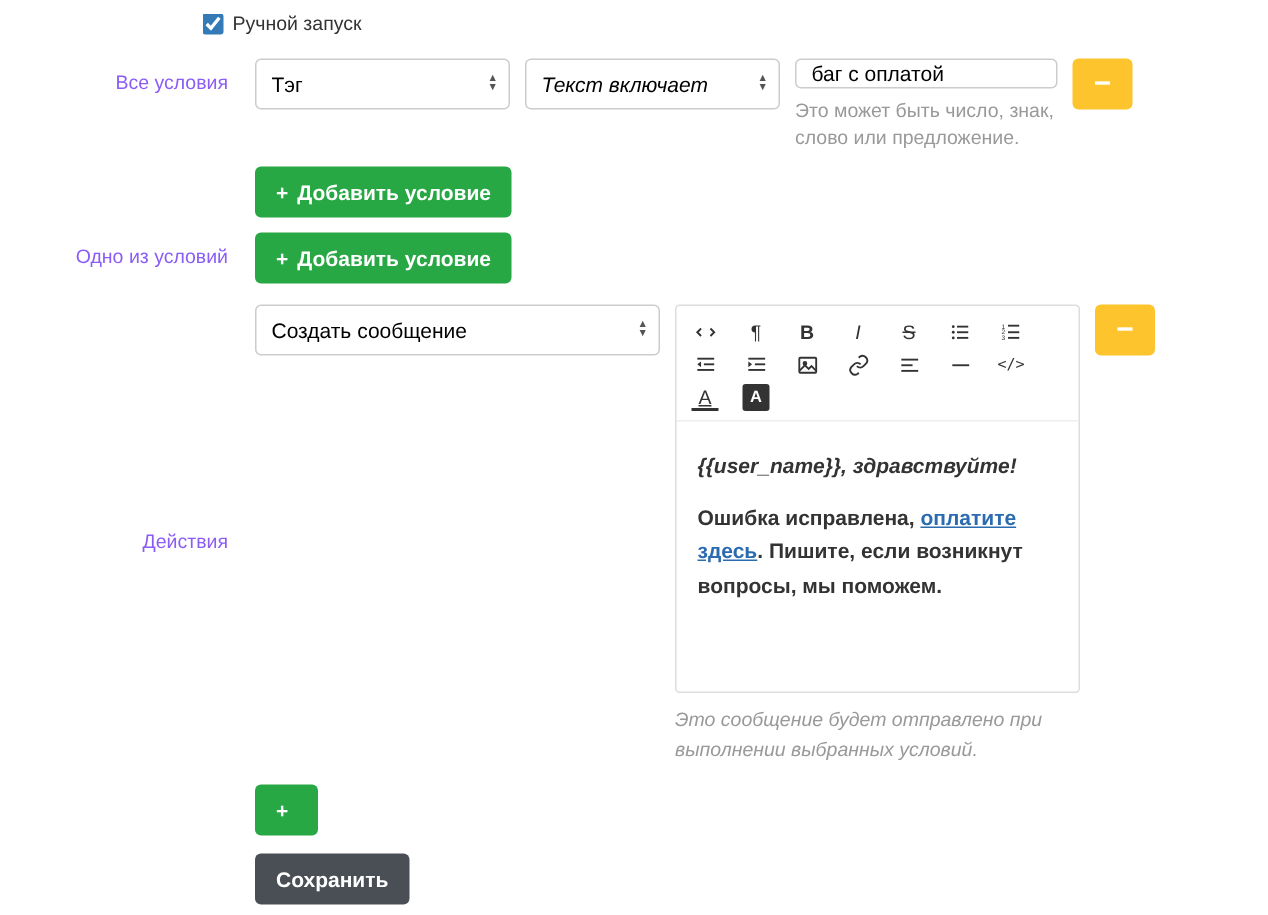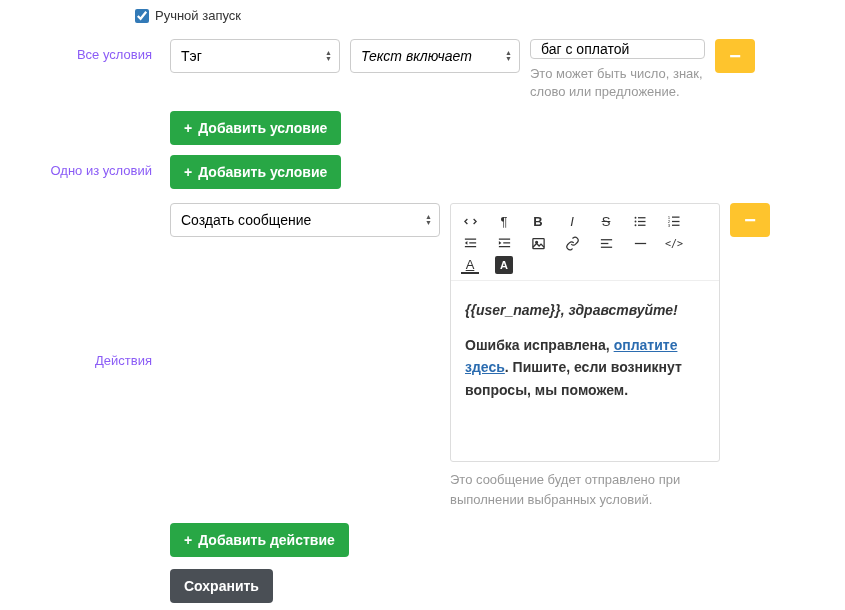--- a/index.html
+++ b/index.html
@@ -29,21 +29,21 @@
 .value-group { display: flex; flex-direction: column; gap: 6px; }
 .action-select { width: 270px; }
 .editor { border: 1px solid #ddd; border-radius: 3px; width: 270px; background: #fff; }
 .toolbar { display: flex; flex-wrap: wrap; padding: 8px 10px 6px 10px; border-bottom: 1px solid #eee; gap: 4px 16px; }
 .tbtn { width: 18px; height: 18px; display: inline-flex; align-items: center; justify-content: center; cursor: pointer; color: #333; font-size: 13px; }
 .tbtn svg { width: 15px; height: 15px; }
 .tbtn.invert { background: #333; color: #fff; width: 18px; height: 18px; border-radius: 2px; font-weight: 700; font-size: 11px; }
 .editor-body { padding: 18px 14px 30px 14px; min-height: 180px; font-size: 14px; line-height: 1.6; font-weight: bold; }
 .editor-body .greet { font-style: italic; margin-bottom: 12px; }
 .editor-body a { color: #2b6cb0; text-decoration: underline; }
-.editor-hint { color: #999; font-size: 13px; line-height: 1.5; width: 270px; margin-top: 8px; }
+.editor-hint { color: #999; font-size: 13px; line-height: 1.5; width: 270px; margin-top: 8px; font-style: italic; }
 .action-block { display: flex; gap: 10px; align-items: flex-start; }
 .editor-col { display: flex; flex-direction: column; }
 .underline-a { text-decoration: underline; }
 </style>
 </head>
 <body>
 
 <div class="checkbox-row">
   <input type="checkbox" checked="" style="">
   <label>Ручной запуск</label>
@@ -198,21 +198,20 @@
       <button class="btn btn-yellow">−</button>
     </div>
   </div>
 </div>
 
 <div class="row" style="margin-top:6px;">
   <div class="label-col"></div>
   <div class="content-col">
     <button class="btn btn-green">
       <span class="plus">+</span>
-      <span>Добавить действие</span>
     </button>
   </div>
 </div>
 
 <div class="row" style="margin-top:-2px;">
   <div class="label-col"></div>
   <div class="content-col">
     <button class="btn btn-dark">Сохранить</button>
   </div>
 </div>

